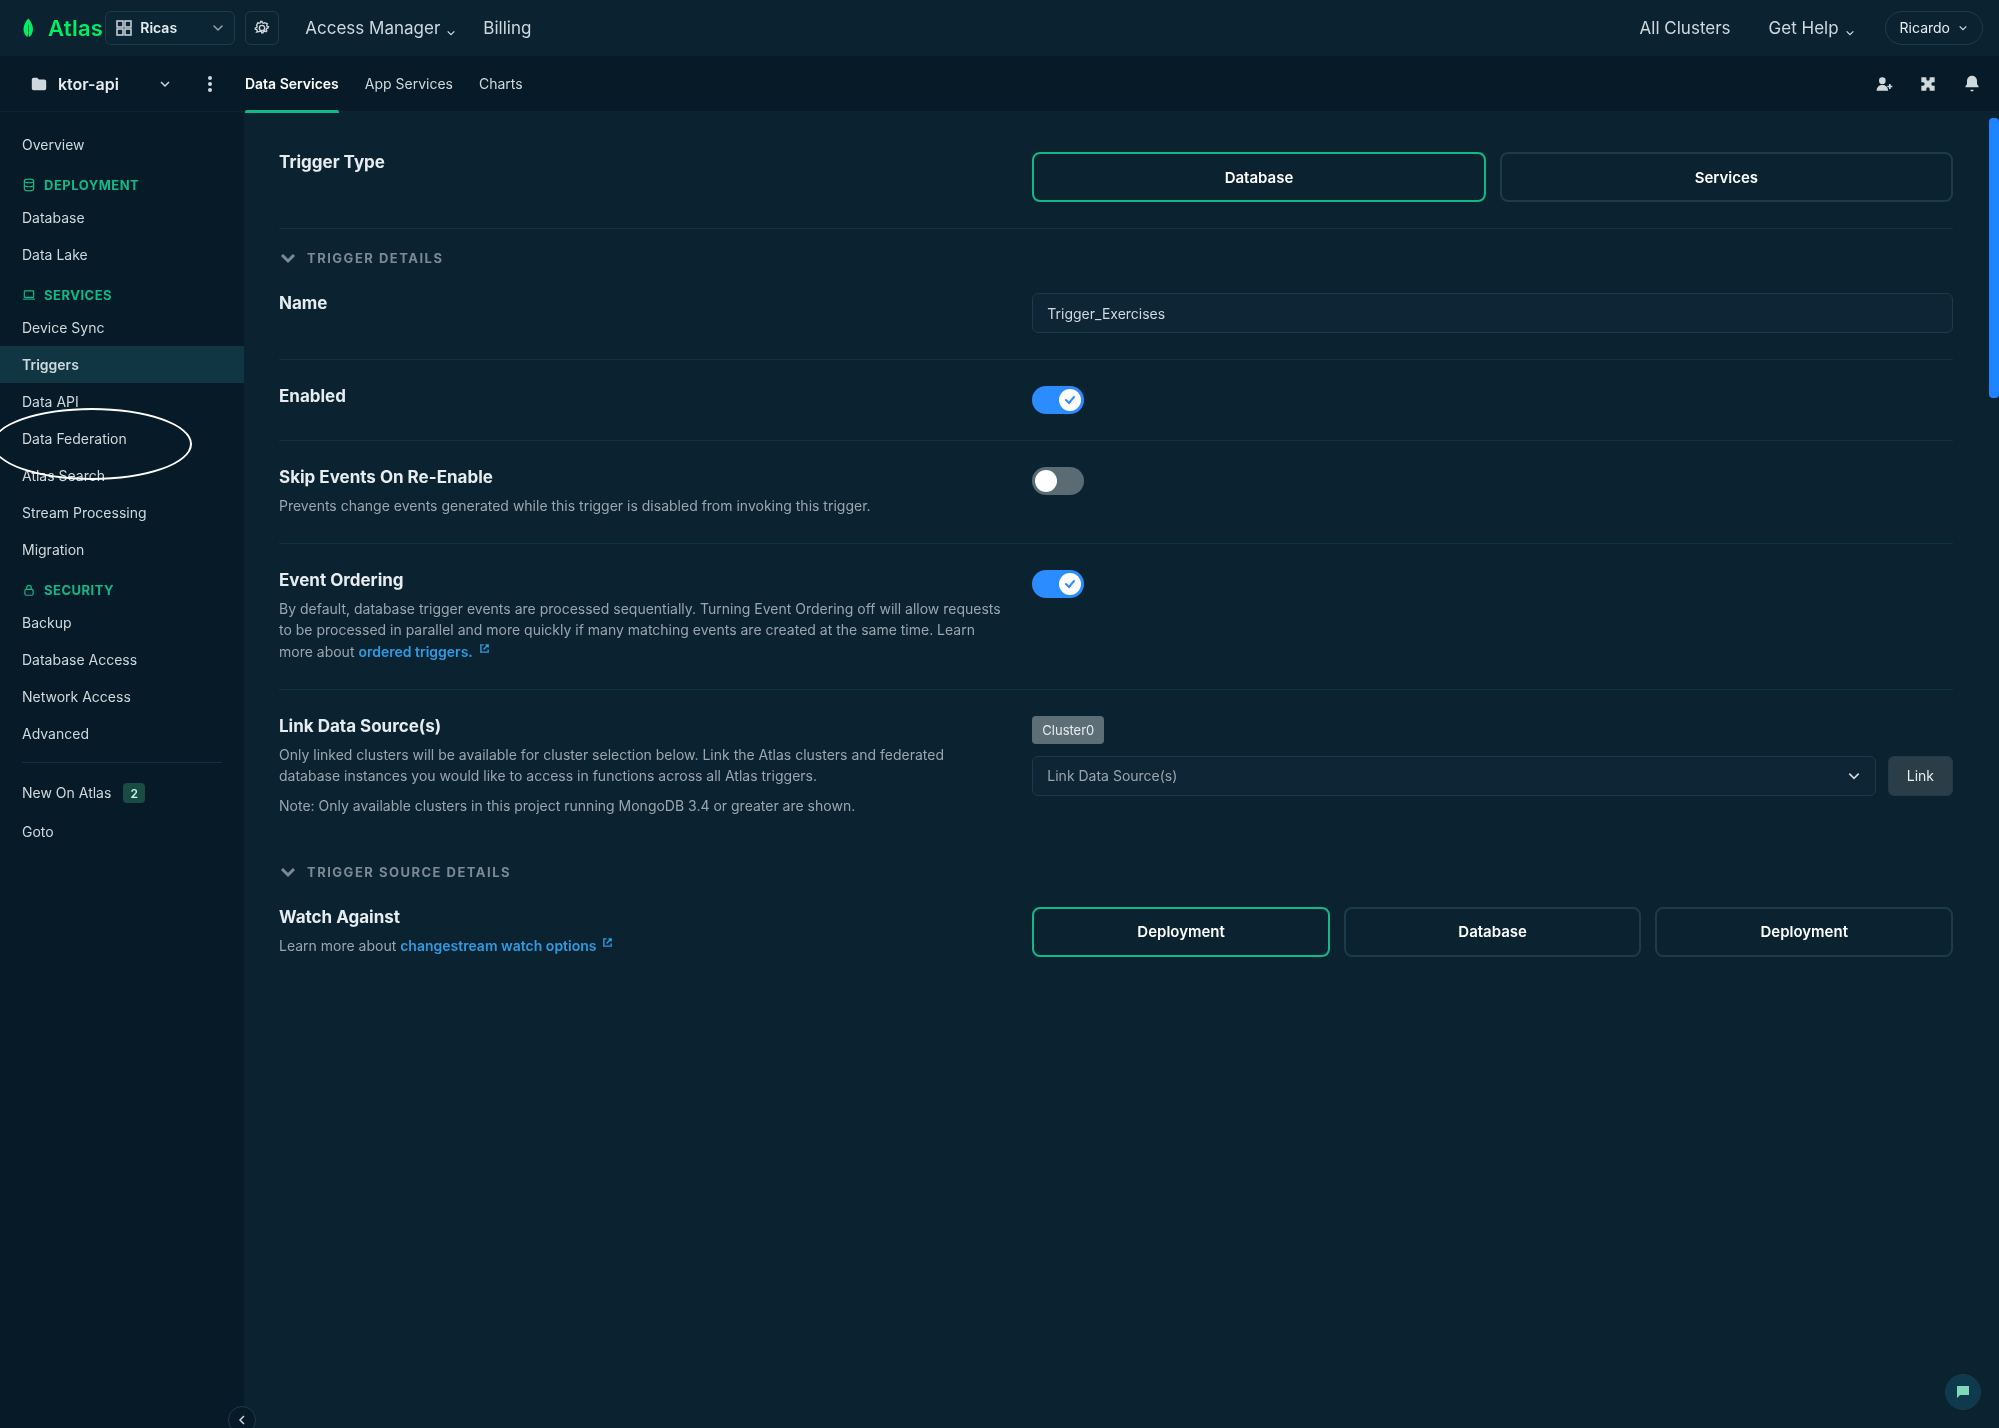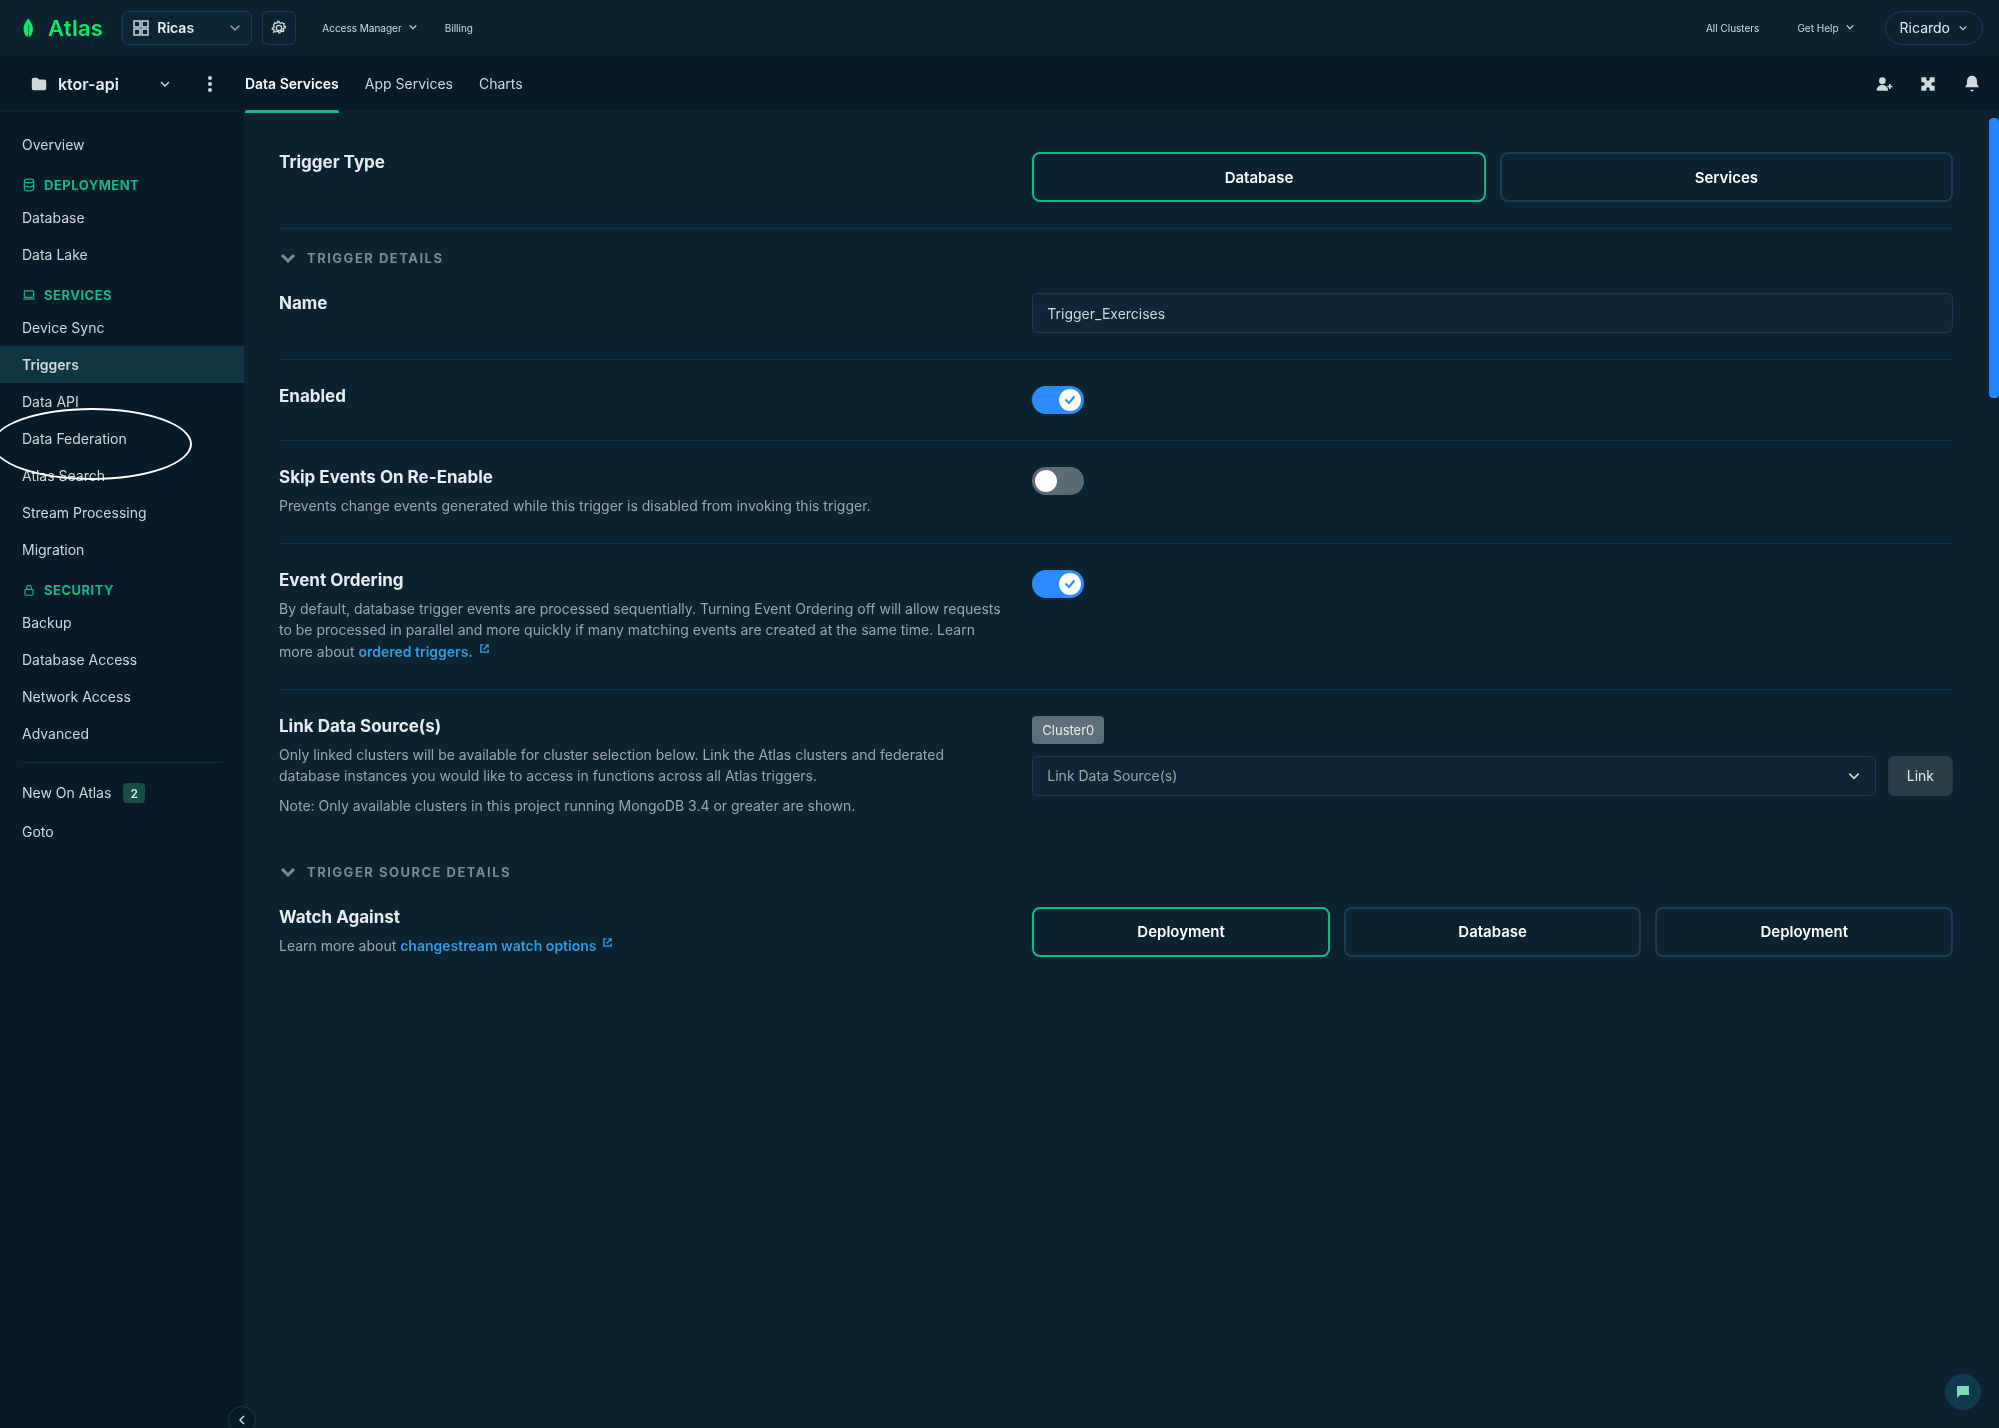--- a/index.html
+++ b/index.html
@@ -18,28 +18,28 @@
     --pill-off:#5a6b74;
     --chip:#5e6e77;
     --card:#0d2534;
   }
   *{box-sizing:border-box;font-family:Inter,system-ui,Arial,sans-serif}
   body{margin:0;background:var(--bg);color:var(--text);min-width:1400px;}
   a{color:inherit;text-decoration:none}
 
   
   .topbar{display:flex;align-items:center;height:56px;border-bottom:1px solid #0a2331;padding:0 16px;position:relative;z-index:5}
-  .logo{display:flex;align-items:center;gap:8px;margin-right:19px}
+  .logo{display:flex;align-items:center;gap:8px;margin-right:2px}
   .logo svg{width:24px;height:24px}
   .logo-text{color:var(--green2);font-weight:600;font-size:22px;letter-spacing:.3px}
   .proj-select{display:flex;align-items:center;background:#0b2534;border:1px solid var(--border);height:34px;border-radius:6px;padding:0 10px;margin-right:10px;gap:8px;min-width:130px;cursor:pointer}
   .proj-select .grid-ico{display:inline-flex;width:16px;height:16px}
   .proj-select .caret{margin-left:auto;opacity:.7}
   .gear-btn{width:34px;height:34px;border:1px solid var(--border);border-radius:6px;display:flex;align-items:center;justify-content:center;margin-right:18px;cursor:pointer}
-  .top-link{color:#cfd8dc;font-size:10px;padding:0 8px;cursor:pointer;display:flex;align-items:flex-start;gap:6px}
+  .top-link{color:#cfd8dc;font-size:17px;padding:0 8px;cursor:pointer;display:flex;align-items:flex-end;gap:6px}
   .top-right{margin-left:auto;display:flex;align-items:center;gap:22px}
   .pill-select{border:1px solid var(--border);border-radius:999px;height:34px;display:flex;align-items:center;padding:0 14px;gap:8px;cursor:pointer;font-size:14px}
 
   
   .secbar{display:flex;align-items:center;height:56px;border-bottom:1px solid #0a2331;padding:0 16px;background:var(--bg-darker)}
   .folder-select{display:flex;align-items:center;gap:10px;height:36px;padding:0 14px;border-radius:6px;cursor:pointer;min-width:150px}
   .folder-select svg{width:18px;height:18px}
   .more-btn{width:30px;display:flex;justify-content:center;cursor:pointer;margin:0 10px}
   .tabs{display:flex;align-items:center;gap:26px;margin-left:10px}
   .tab{height:56px;display:flex;align-items:center;font-size:14px;color:#cfd8dc;cursor:pointer;position:relative}

